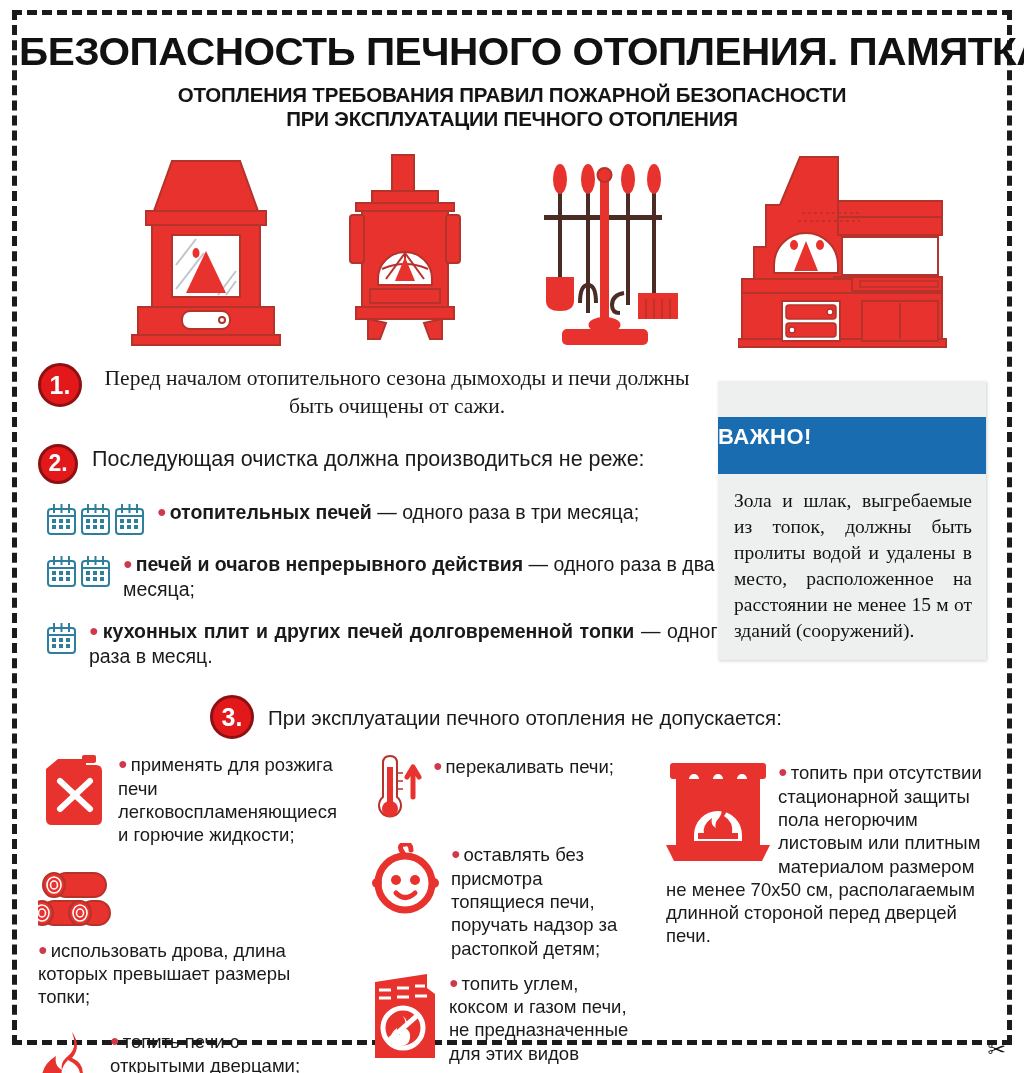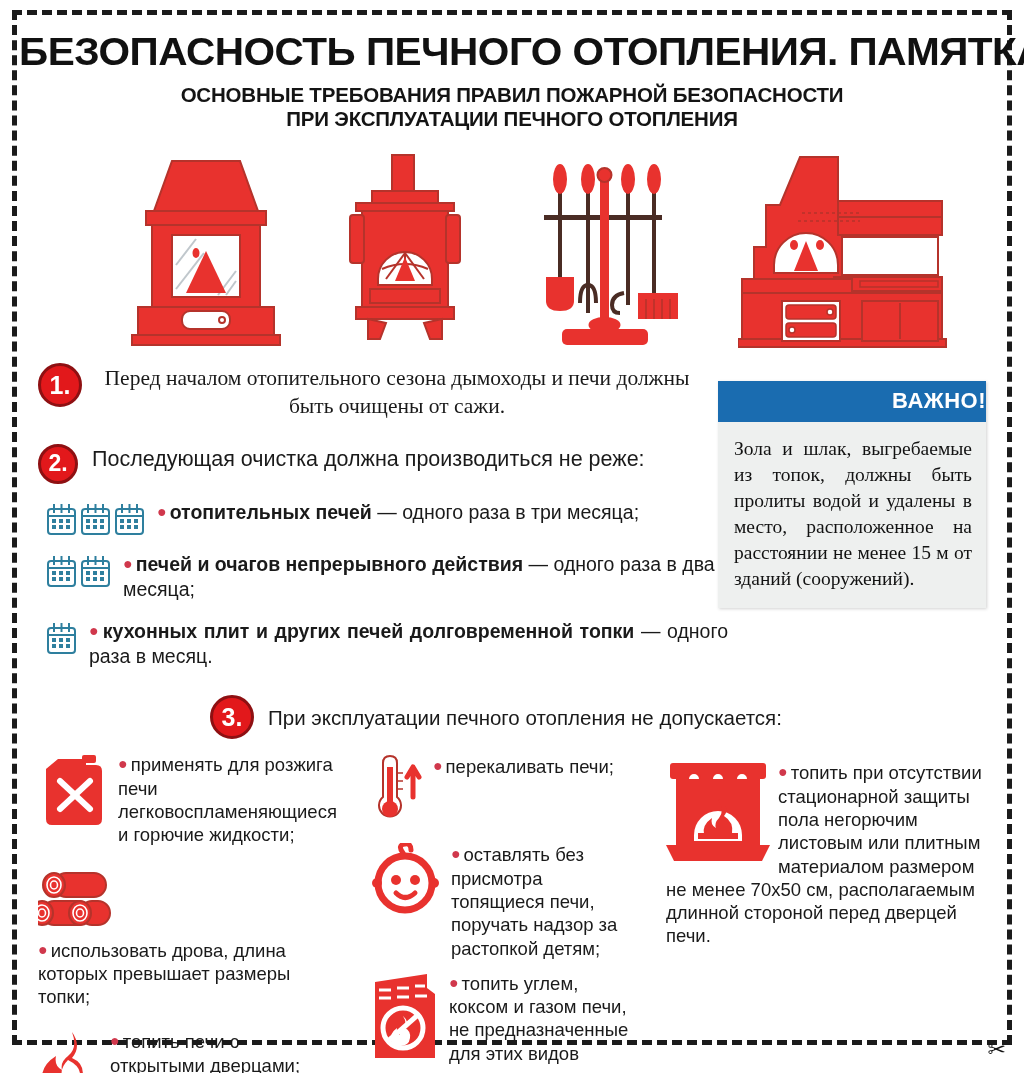--- a/index.html
+++ b/index.html
@@ -136,23 +136,24 @@
     top: 18px;
     width: 268px;
     background: #eef0ef;
     box-shadow: 1px 1px 3px rgba(0,0,0,0.18);
   }
   .important-head {
     background: #1a6cb0;
     color: #ffffff;
     font-size: 22px;
     font-weight: bold;
-    text-align: right;
-    padding: 7px 0 8px 0;
+    text-align: left;
+    padding: 7px 0 24px 0;
     letter-spacing: 0.5px;
+    margin-top: 36px;
   }
   .important-body {
     padding: 14px 14px 16px 16px;
     font-family: "Liberation Serif", serif;
     font-size: 19.5px;
     line-height: 1.33;
     text-align: justify;
     color: #121212;
   }
 
@@ -206,21 +207,21 @@
 <body>
 
 <div class="page">
   <div class="cut-border"></div>
 
   <div class="inner">
 
     <div class="title-block">
       <div class="main-title">БЕЗОПАСНОСТЬ ПЕЧНОГО ОТОПЛЕНИЯ. ПАМЯТКА</div>
       <div class="sub-title">
-        <div>ОСНОВНЫЕ ТРЕБОВАНИЯ ПРАВИЛ ПОЖАРНОЙ БЕЗОПАСНОСТИ</div>
+        <div>ОТОПЛЕНИЯ ТРЕБОВАНИЯ ПРАВИЛ ПОЖАРНОЙ БЕЗОПАСНОСТИ</div>
         <div>ПРИ ЭКСПЛУАТАЦИИ ПЕЧНОГО ОТОПЛЕНИЯ</div>
       </div>
     </div>
 
     <div class="illus-row">
 
       <svg class="illus" width="152" height="196" viewBox="0 0 152 196">
         <g fill="#e8322e" stroke="#b5332b" stroke-width="2">
           <polygon points="42,8 110,8 128,58 24,58"></polygon>
           <rect x="16" y="58" width="120" height="14"></rect>

